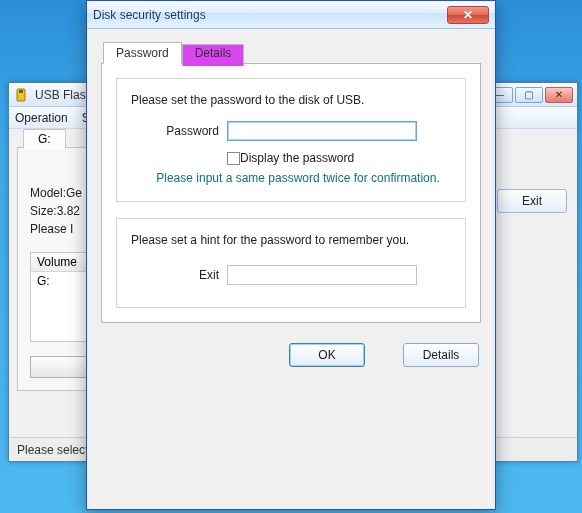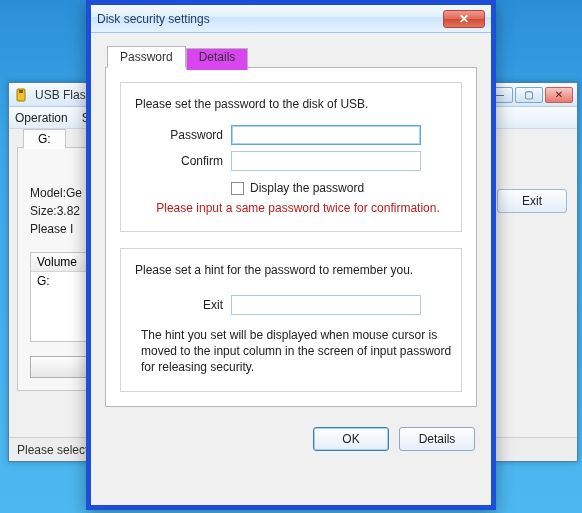--- a/index.html
+++ b/index.html
@@ -122,21 +122,21 @@
   .side-btn.exit { top:60px; }
   .side-btn.update { top:110px; }
 
   
   .dlg {
     position:absolute;
     left:86px;
     top:0px;
     width:410px;
     height:510px;
-    border:5px solid #1d4ed8;
+    border:1px solid #1d4ed8;
     background:#f0f0f0;
     box-shadow:0 4px 16px rgba(0,0,0,0.35);
   }
   .dlg-titlebar {
     height:28px;
     background:linear-gradient(180deg,#f6fbff 0%,#dfeffe 45%,#cde4fb 46%,#e6f3ff 100%);
     border-bottom:1px solid #9ec1e6;
     display:flex;align-items:center;
     padding:0 6px;
     color:#1e3a56;
@@ -207,42 +207,43 @@
   }
   .txt {
     flex:0 0 190px;
     height:20px;
     border:1px solid #b0c8e0;
     background:#fff;
     padding:0 4px;
   }
   .txt.focus { border:1px solid #5ca7e6; box-shadow:0 0 0 1px rgba(92,167,230,0.5) inset; }
   .chk-row {
-    display:flex;align-items:center;gap:6px;
+    display:flex;align-items:center;
     margin:10px 0 6px 96px;
   }
   .chk {
     width:13px;height:13px;border:1px solid #8a8a8a;background:#fff;
   }
-  .note { text-align:center; margin-top:0; color:#b91c1c;}
+  .note { text-align:center; margin-top:0; color:#0f766e;}
   .hint-note { margin:12px 6px 0 6px; line-height:16px; color:#222;}
   
   .dlg-buttons {
     display:flex;
     justify-content:flex-end;
     gap:10px;
     padding:10px 16px 0 0;
   }
   .btn {
     min-width:76px;height:24px;
     border:1px solid #8fa9c6;
     border-radius:3px;
     background:linear-gradient(180deg,#fefefe,#e5eef8);
     display:flex;align-items:center;justify-content:center;
     color:#222;
+    margin-left:28px;
   }
   .btn.default {
     border:1px solid #3c7fb1;
     box-shadow:0 0 0 1px #9fd0f5 inset;
   }
 </style>
 </head>
 <body>
 
 <div class="win-back">
@@ -304,42 +305,37 @@
     <div class="tab-panel">
 
       <div class="grp">
         <div class="grp-head">Please set the password to the disk of USB.</div>
 
         <div class="form-row">
           <label>Password</label>
           <div class="txt focus"></div>
         </div>
 
-        <div class="form-row">
-          <label>Confirm</label>
-          <div class="txt"></div>
-        </div>
 
         <div class="chk-row">
           <span class="chk"></span>
           <span>Display the password</span>
         </div>
 
         <div class="note">Please input a same password twice for confirmation.</div>
       </div>
 
       <div class="grp">
         <div class="grp-head">Please set a hint for the password to remember you.</div>
 
         <div class="form-row" style="margin-top:18px;">
           <label>Exit</label>
           <div class="txt"></div>
         </div>
 
-        <div class="hint-note">The hint you set will be displayed when mouse cursor is moved to the input column in the screen of input password for releasing security.</div>
       </div>
 
     </div>
   </div>
 
   <div class="dlg-buttons">
     <div class="btn default">OK</div>
     <div class="btn">Details</div>
   </div>
 </div>

